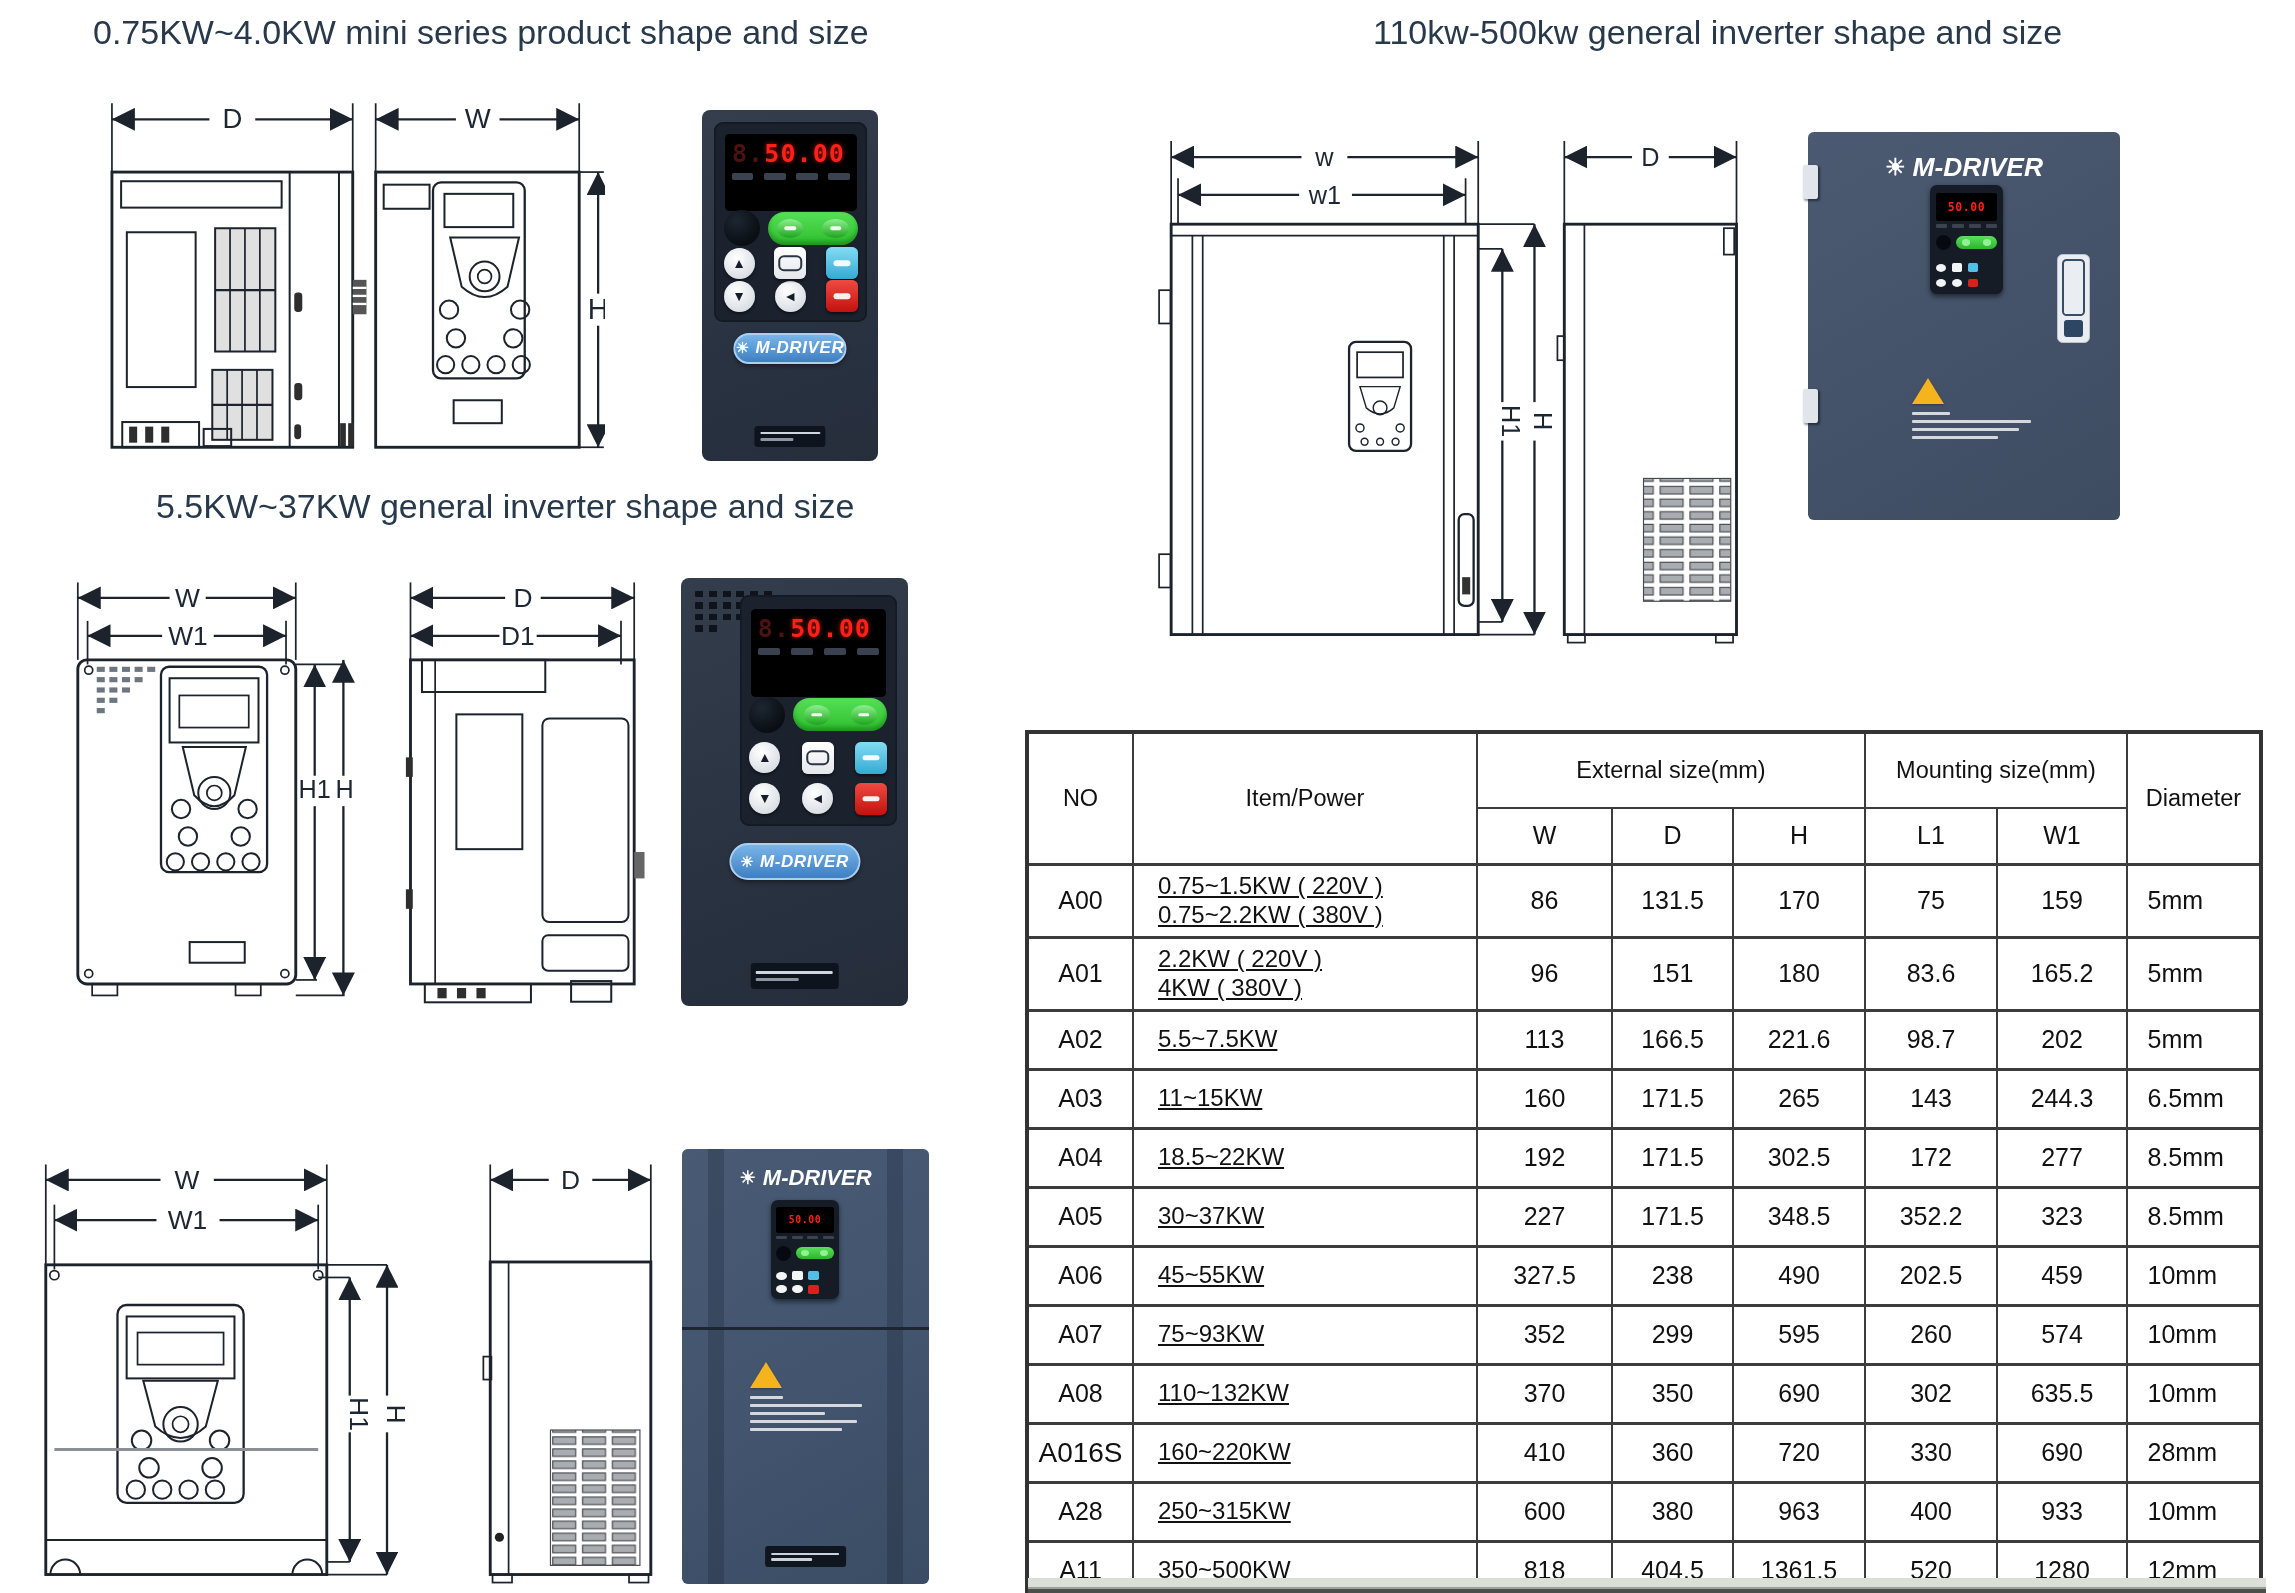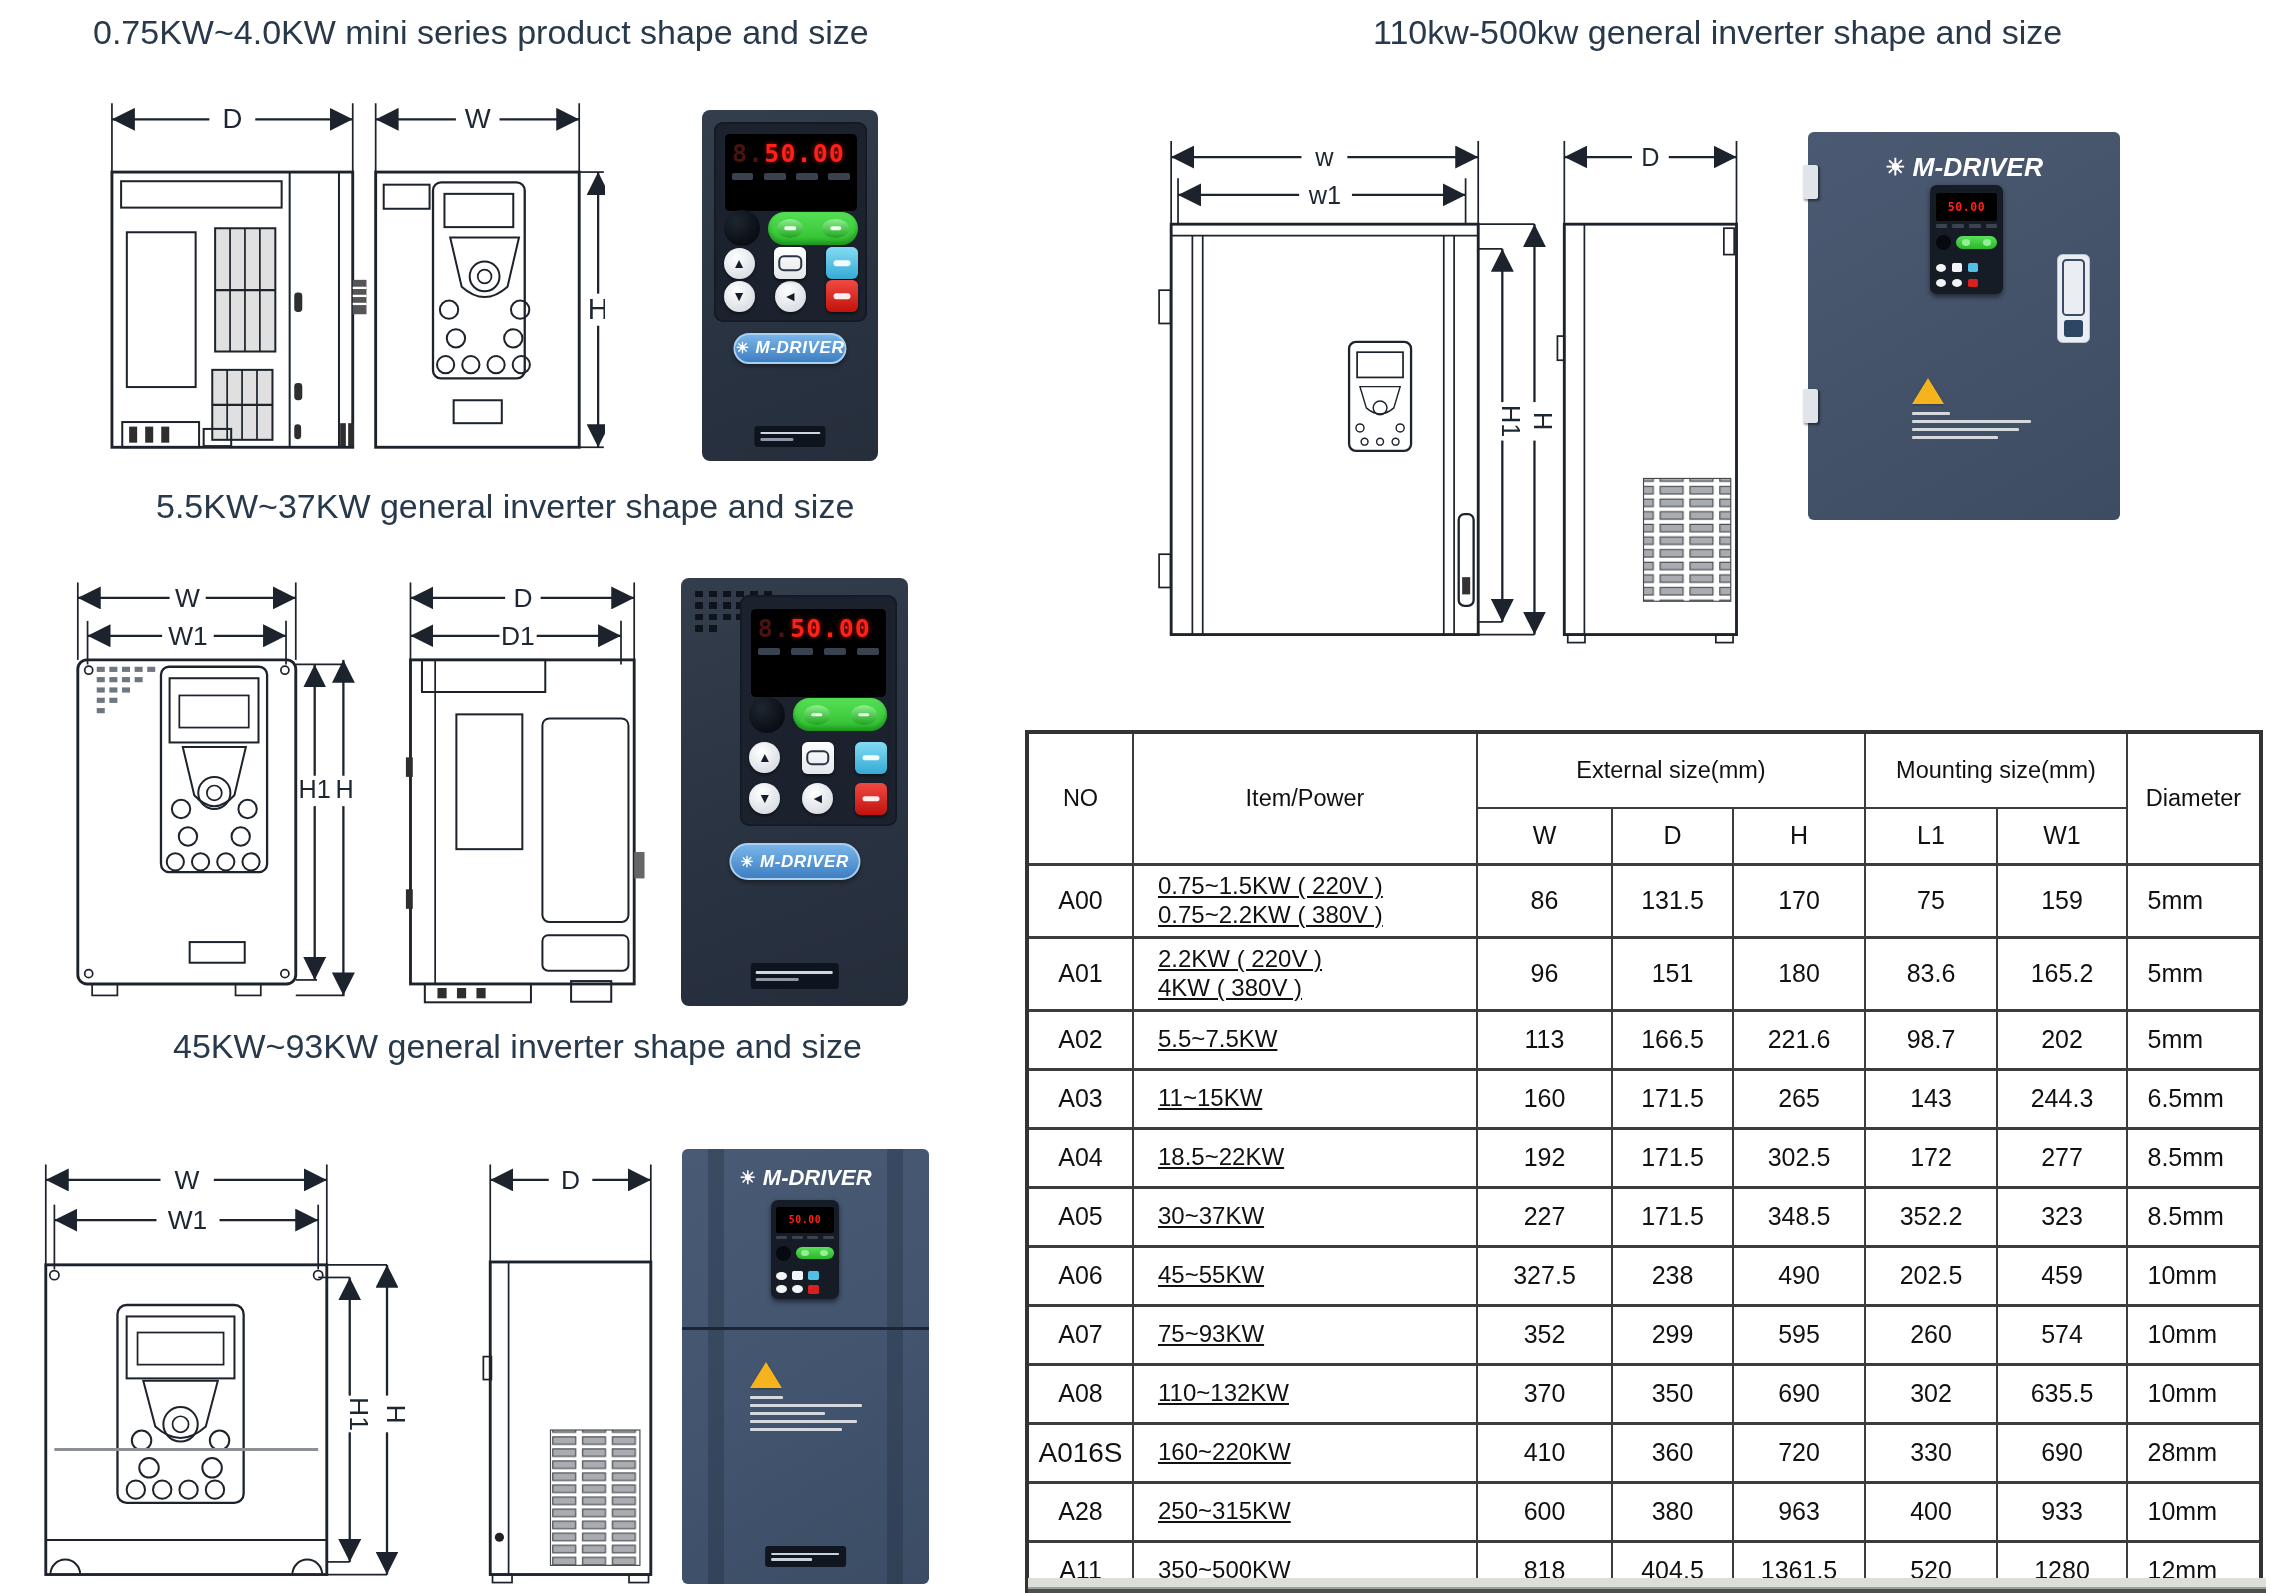--- a/index.html
+++ b/index.html
@@ -93,21 +93,20 @@
   .bottom-bar{position:absolute;left:1028px;top:1578px;width:1238px;height:15px;
     background:linear-gradient(#dcded8 0 9.2px,#9ba09a 9.2px 11px,#4c504c 11px 100%);}
 </style>
 </head>
 <body>
 
 <div class="canvas">
 
   <div class="sec-title" style="left:93px;top:12.6px;">0.75KW~4.0KW mini series product shape and size</div>
   <div class="sec-title" style="left:156px;top:487px;">5.5KW~37KW general inverter shape and size</div>
-  <div class="sec-title" style="left:173px;top:1027px;">45KW~93KW general inverter shape and size</div>
   <div class="sec-title" style="left:1373px;top:12.6px;">110kw-500kw general inverter shape and size</div>
 
   <svg class="draw" style="left:89px;top:86px;" width="516" height="390" viewBox="0 0 900 680">
     <defs>
       <marker id="a1" viewBox="0 0 10 10" refX="10" refY="5" markerWidth="10" markerHeight="10" orient="auto-start-reverse">
         <path d="M0 0L10 5L0 10Z" fill="#1c232c"></path>
       </marker>
     </defs>
 
     <line class="ln" x1="40" y1="30" x2="40" y2="150" stroke-width="3"></line>

